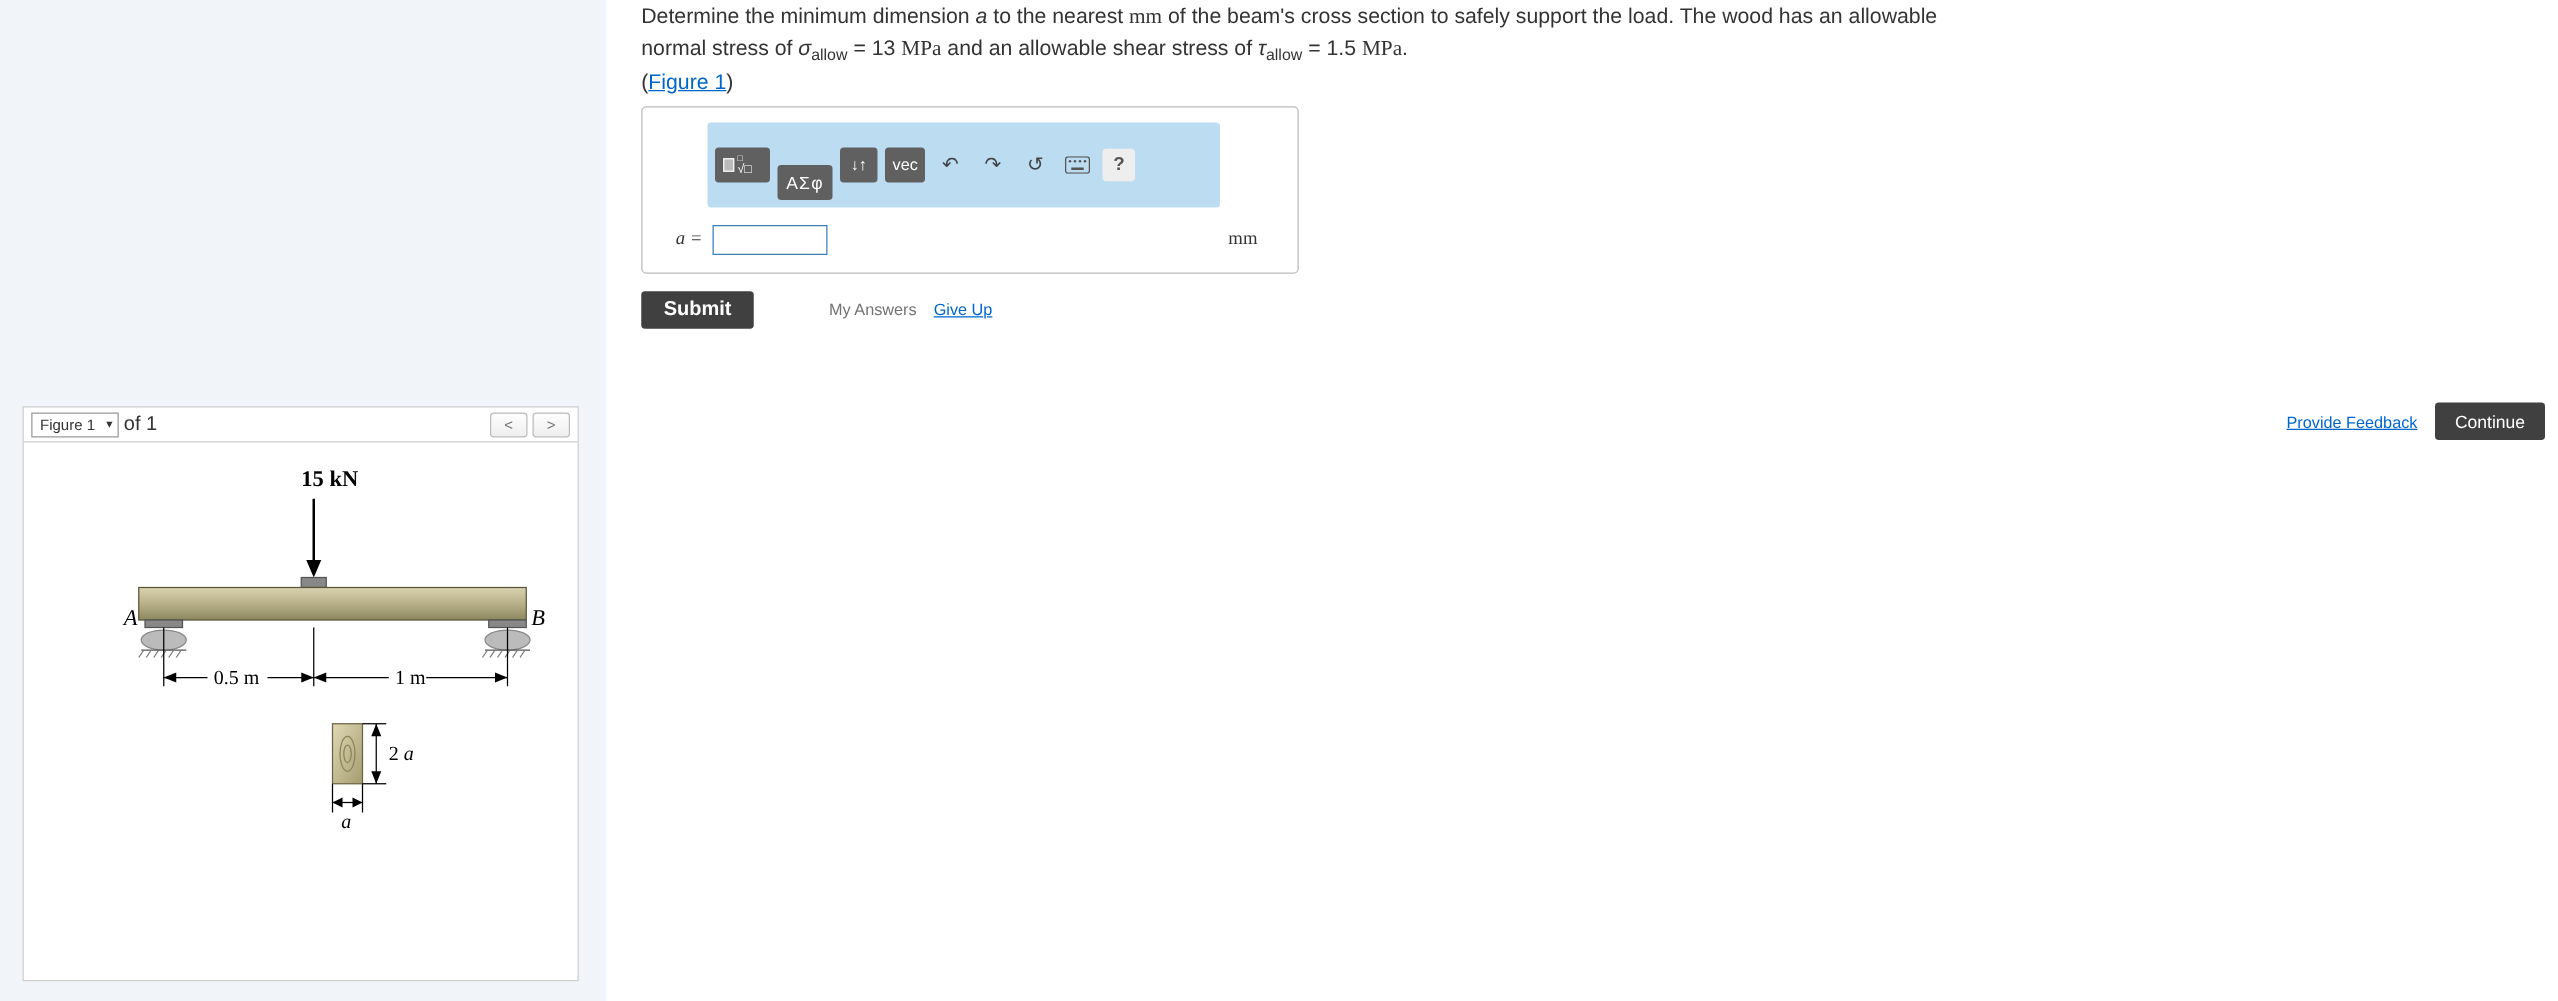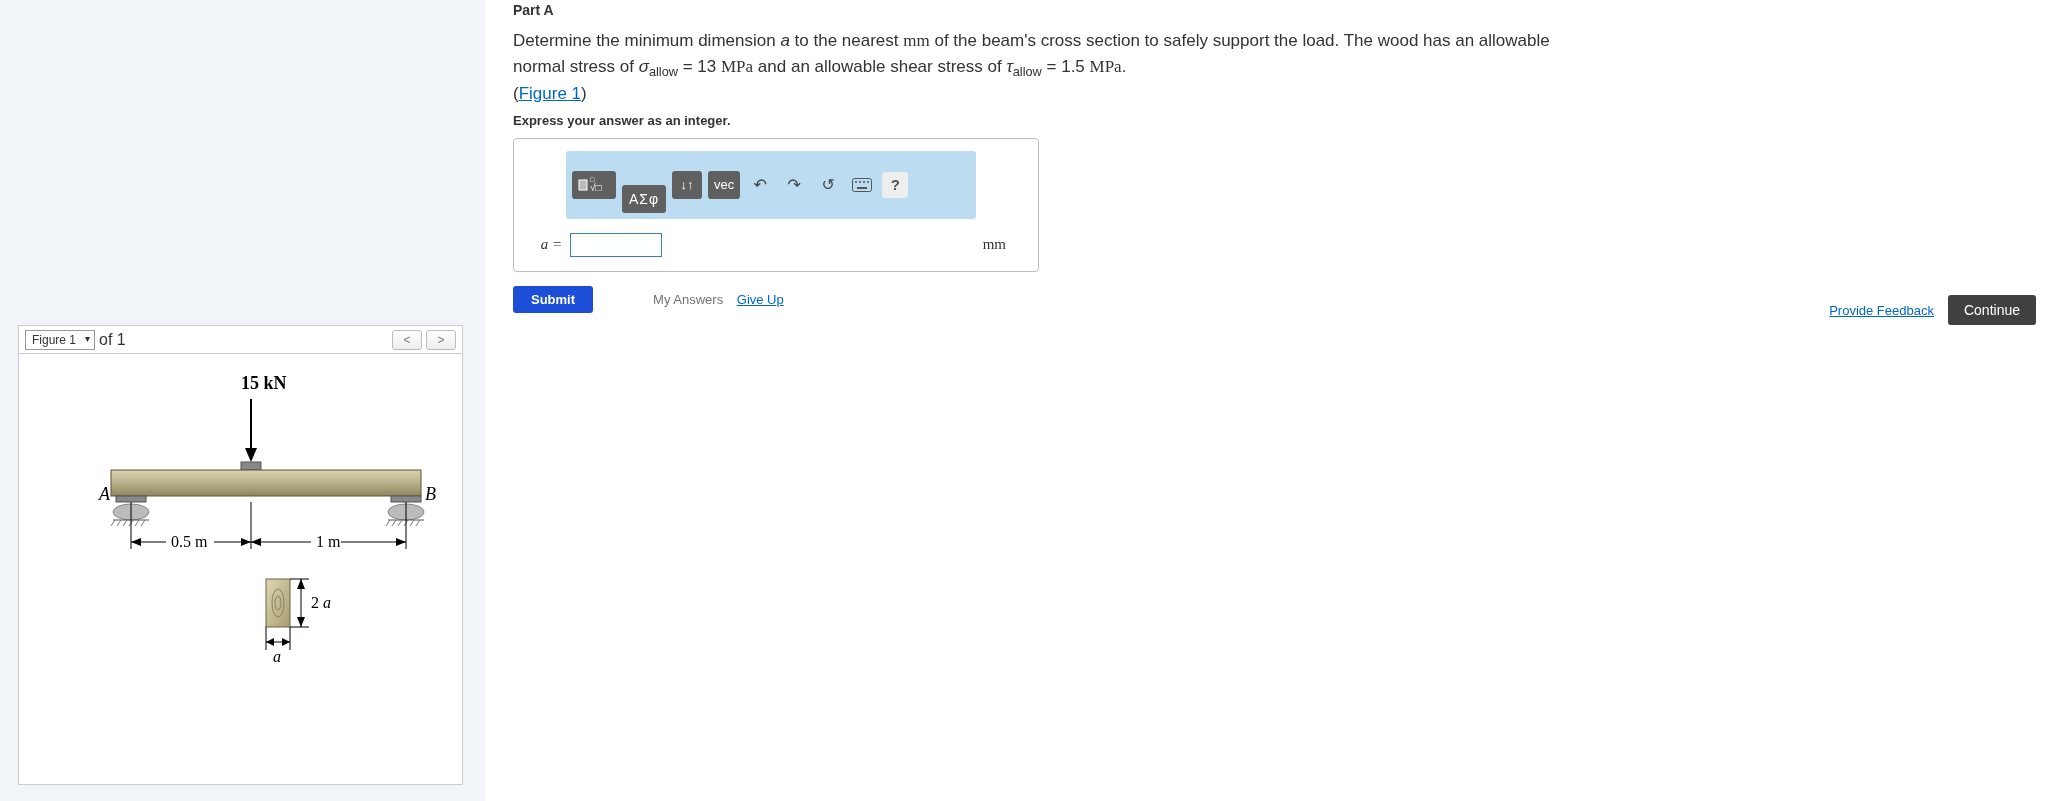--- a/index.html
+++ b/index.html
@@ -134,35 +134,35 @@
   .ans-field {
     border: 1px solid #3b7fbf;
     width: 92px; height: 24px;
     padding: 2px 4px;
     font-size: 13px;
   }
   .ans-unit { margin-left: auto; font-family:'Times New Roman', serif; font-size:15px; padding-right: 20px;}
 
   .btn-row { margin-top: 14px; display:flex; align-items:center; gap: 60px;}
   .submit-btn {
-    background: #1d4ed8;
+    background: #404040;
     color: #fff;
     border: none;
     border-radius: 3px;
     font-weight: bold;
-    font-size: 13px;
+    font-size: 16px;
     padding: 6px 18px;
     cursor: pointer;
   }
   .ans-links { font-size: 13px; }
   .ans-links .plain { color: #737373; margin-right: 10px; cursor:pointer;}
 
   .footer-row {
     position: absolute;
-    right: 10px; top: 295px;
+    right: 10px; top: 322px;
     display: flex; align-items: center; gap: 14px;
   }
   .continue-btn {
     background: #404040;
     color: #fff;
     border: none;
     border-radius: 3px;
     font-size: 14px;
     padding: 7px 16px;
     cursor: pointer;
@@ -256,29 +256,27 @@
         <polygon points="249,278 241,274 241,282" fill="#000"></polygon>
         <line x1="225" y1="263" x2="225" y2="286" stroke="#000"></line>
         <line x1="249" y1="263" x2="249" y2="286" stroke="#000"></line>
         <text x="232" y="298" font-family="Times New Roman" font-style="italic" font-size="16">a</text>
       </svg>
     </div>
   </div>
 </div>
 
 <div class="right-pane">
-  <div class="part-title">Part A</div>
 
   <div class="prompt-text">
     <span>Determine the minimum dimension </span><i>a</i><span> to the nearest </span><span style="font-family:'Times New Roman',serif">mm</span><span> of the beam's cross section to safely support the load. The wood has an allowable normal stress of </span><i>σ</i><sub>allow</sub><span> = 13 </span><span style="font-family:'Times New Roman',serif">MPa</span><span> and an allowable shear stress of </span><i>τ</i><sub>allow</sub><span> = 1.5 </span><span style="font-family:'Times New Roman',serif">MPa</span><span>.</span>
     <br>
     <span>(</span><a class="link">Figure 1</a><span>)</span>
   </div>
 
-  <div class="bold-line">Express your answer as an integer.</div>
 
   <div class="answer-box">
     <div class="toolbar">
       <div class="tool-btn templates">
         <svg width="32" height="18" viewBox="0 0 32 18">
             <rect x="1" y="4" width="8" height="10" fill="#bbb" stroke="#fff"></rect>
             <text x="12" y="6" font-size="7" fill="#fff">□</text>
             <text x="12" y="15" font-size="10" fill="#fff">√□</text>
           </svg>
       </div>

